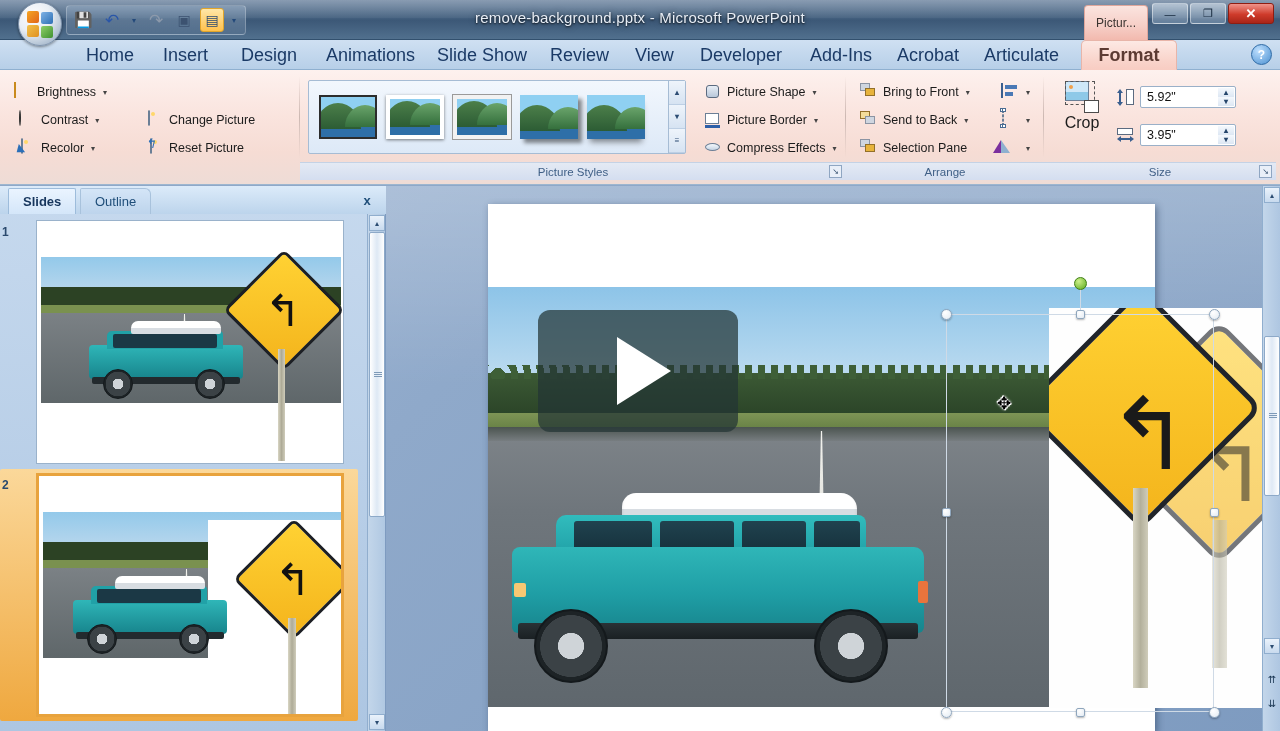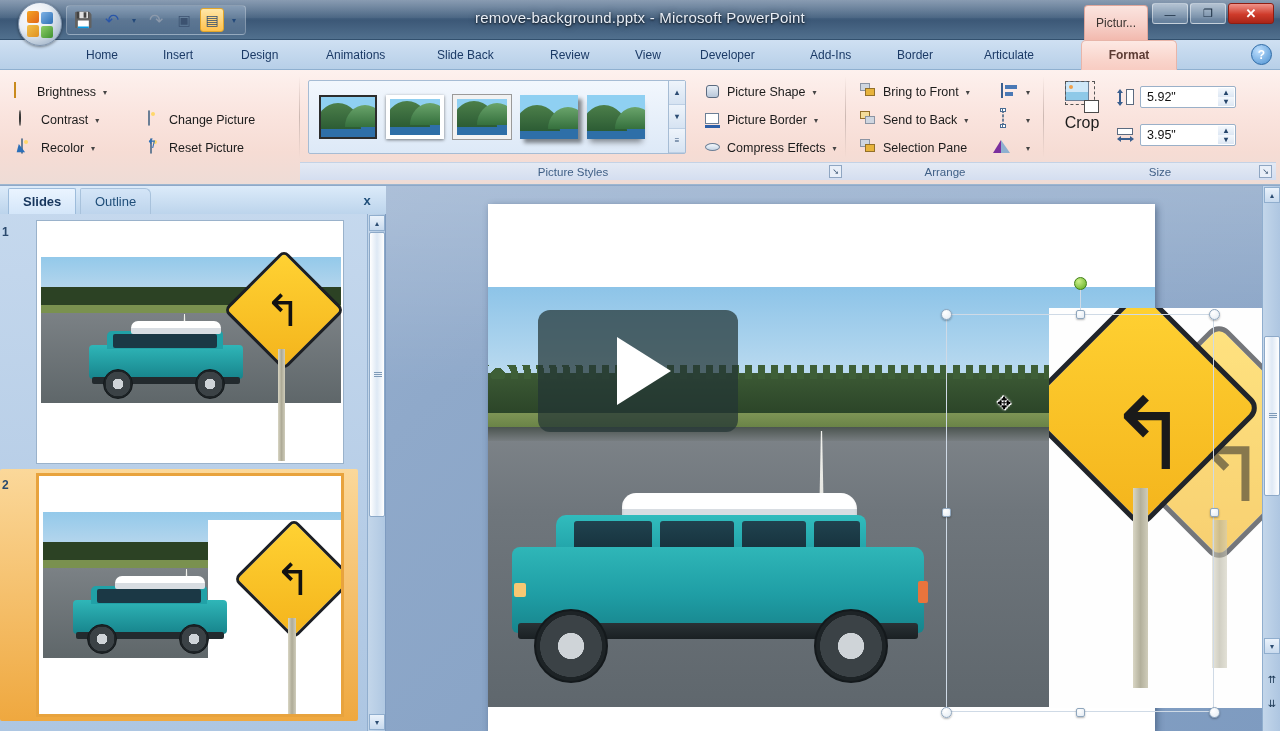--- a/index.html
+++ b/index.html
@@ -65,21 +65,21 @@
     color:#3a3330; font-size:12px;
   }
 
   
   .ribbon-tabs{
     position:absolute; left:0; top:40px; width:1280px; height:30px;
     background:linear-gradient(to bottom,#cfe0f2,#b7cfe8);
     border-bottom:1px solid #8fb0d0;
   }
   .rtab{ position:absolute; top:0; height:30px; padding:0 13px; display:flex; align-items:center;
-         color:#1b3a66; font-size:12px; cursor:default;}
+         color:#1b3a66; font-size:18px; cursor:default;}
   .rtab.sel{
     background:linear-gradient(to bottom,#fde9e4,#f9d4cb 70%,#f8cdc3);
     border:1px solid #e8b5a9; border-bottom:1px solid #f8cdc3; border-radius:5px 5px 0 0;
     color:#5c3b33; font-weight:bold;
   }
   .help-btn{ position:absolute; right:8px; top:4px; width:21px;height:21px;border-radius:50%;
     background:radial-gradient(circle at 35% 30%,#bfe0ff,#4a8fd0);
     border:1px solid #2e6aa5; color:#fff; font-size:12px; font-weight:bold;
     display:flex;align-items:center;justify-content:center;}
 
@@ -339,26 +339,26 @@
       <div class="wbtn">❐</div>
       <div class="wbtn close">✕</div>
     </div>
   </div>
 
   <div class="ribbon-tabs">
     <div class="rtab" style="left:73px">Home</div>
     <div class="rtab" style="left:150px">Insert</div>
     <div class="rtab" style="left:228px">Design</div>
     <div class="rtab" style="left:313px">Animations</div>
-    <div class="rtab" style="left:424px">Slide Back</div>
+    <div class="rtab" style="left:424px">Slide Show</div>
     <div class="rtab" style="left:537px">Review</div>
     <div class="rtab" style="left:622px">View</div>
     <div class="rtab" style="left:687px">Developer</div>
     <div class="rtab" style="left:797px">Add-Ins</div>
-    <div class="rtab" style="left:884px">Border</div>
+    <div class="rtab" style="left:884px">Acrobat</div>
     <div class="rtab" style="left:971px">Articulate</div>
     <div class="rtab sel" style="left:1081px;width:96px;justify-content:center;padding:0">Format</div>
     <div class="help-btn">?</div>
   </div>
 
   <div class="ribbon">
 
     <div class="rgroup" style="left:4px; width:296px">
       <div class="ritem" style="position:absolute;left:4px;top:6px">
         <span class="micon"><i class="ic-sun"></i></span>

